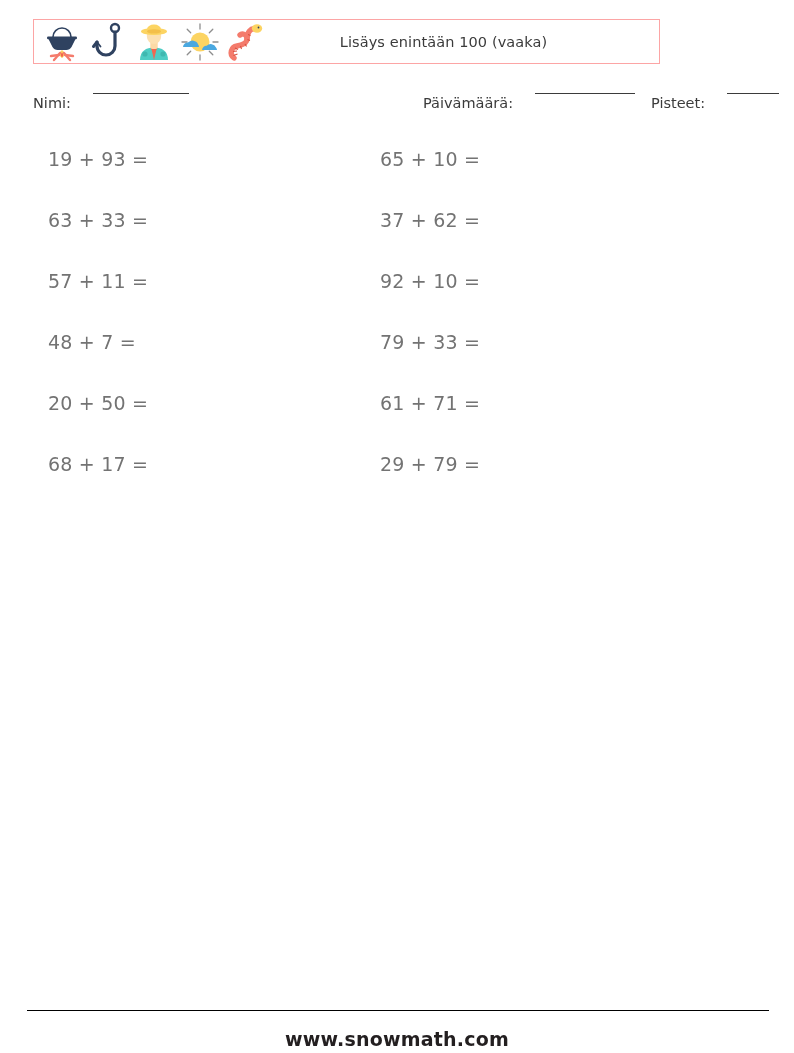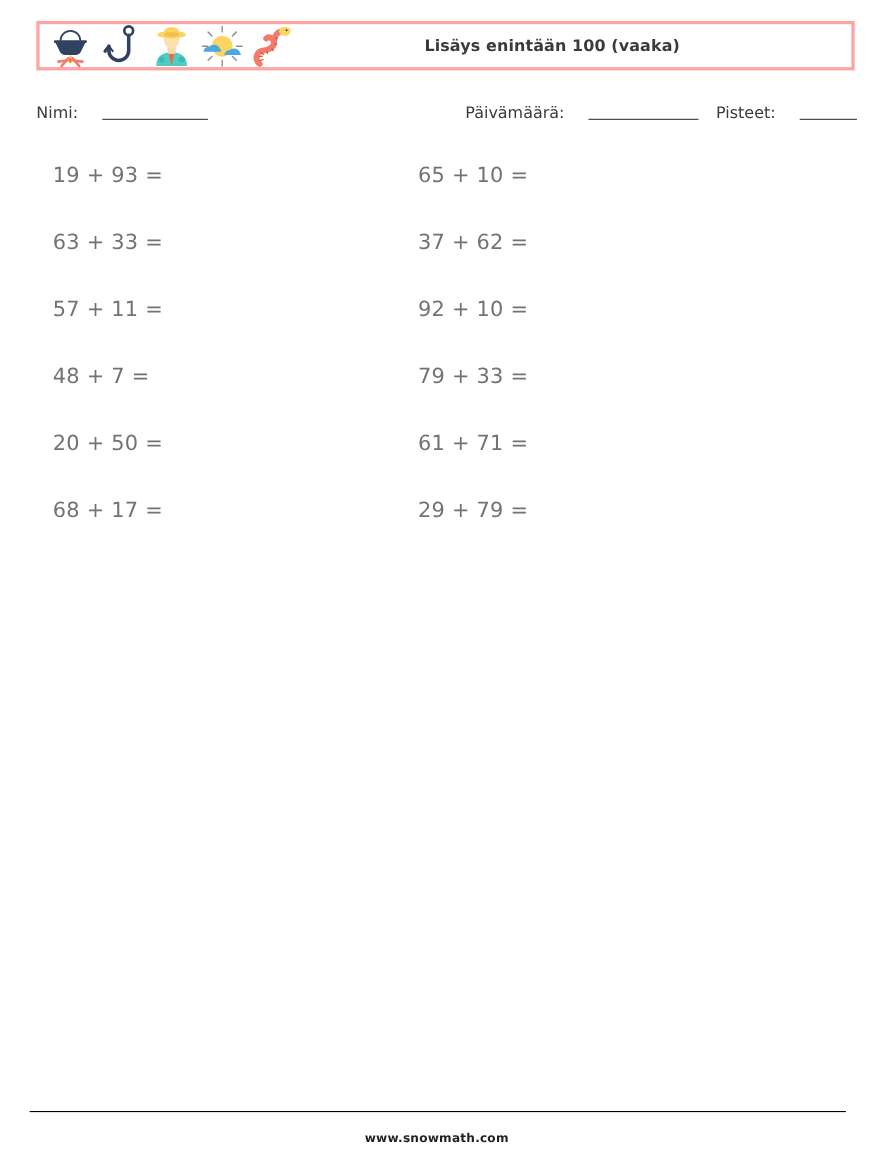--- a/index.html
+++ b/index.html
@@ -14,27 +14,26 @@
     font-family: "DejaVu Sans", "Liberation Sans", sans-serif;
     color: #231f20;
     overflow: hidden;
   }
 
   
   .header-box {
     position: absolute;
     left: 33px;
     top: 19px;
-    width: 744px;
+    width: 627px;
     height: 45px;
-    border: 3px solid #fca5a5;
+    border: 1px solid #fca5a5;
     box-sizing: border-box;
     display: flex;
     align-items: center;
-    font-weight: bold;
   }
   .icon-strip {
     display: flex;
     align-items: center;
     gap: 2px;
     padding-left: 6px;
     height: 100%;
   }
   .icon-strip .ic {
     width: 44px;
@@ -63,21 +62,21 @@
     top: 95px;
     width: 744px;
     height: 24px;
     font-size: 14.5px;
     color: #3b3b3b;
   }
   .meta-field {
     position: absolute;
     white-space: nowrap;
     display: flex;
-    align-items: flex-end;
+    align-items: flex-start;
     gap: 22px;
   }
   .meta-name  { left: 0px; }
   .meta-date  { left: 390px; }
   .meta-score { left: 618px; }
   .meta-label { color: #3b3b3b; }
   .rule {
     display: inline-block;
     border-bottom: 1.4px solid #3b3b3b;
     height: 0;
@@ -116,21 +115,21 @@
     top: 1010px;
     width: 742px;
     border-top: 1.6px solid #000000;
   }
   .footer-text {
     position: absolute;
     left: 0;
     top: 1028px;
     width: 794px;
     text-align: center;
-    font-size: 11px;
+    font-size: 19px;
     font-weight: bold;
     color: #231f20;
     letter-spacing: 0.2px;
   }
 </style>
 </head>
 <body>
 
 <div class="header-box">
 

